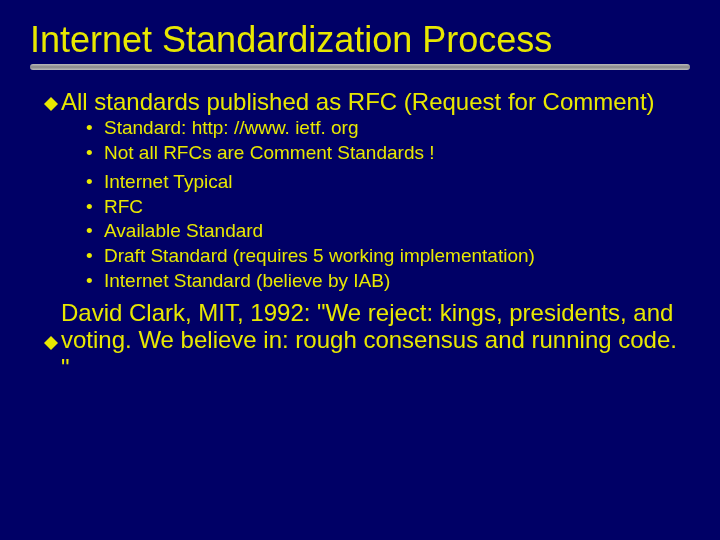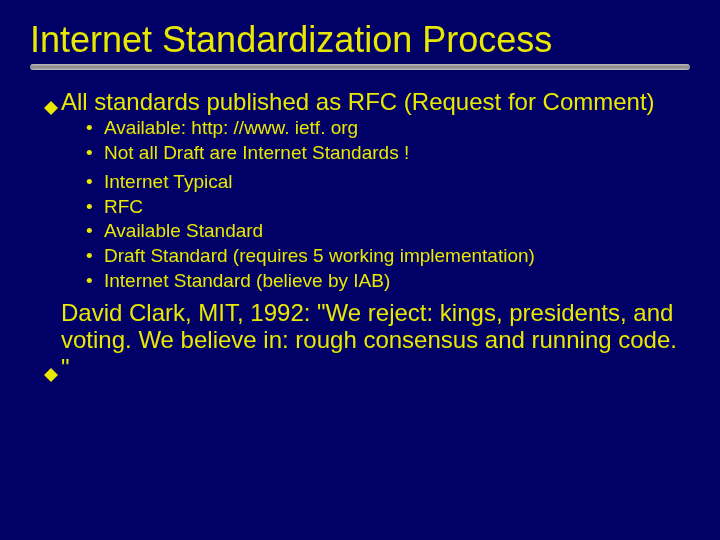--- a/index.html
+++ b/index.html
@@ -27,21 +27,21 @@
   .title-sep {
     height: 6px;
     width: 660px;
     margin: 0 0 18px 0;
     background-image: linear-gradient(#bbb, #888, #bbb);
     border-radius: 3px;
   }
   .l1 {
     margin: 6px 0 2px 14px;
     display: flex;
-    align-items: flex-end;
+    align-items: center;
   }
   .l1 .bullet {
     display: inline-block;
     width: 17px;
     flex-shrink: 0;
     margin-top: 5px;
   }
   .l1 .bullet svg {
     display: block;
   }
@@ -80,25 +80,25 @@
     <div class="l1">
       <span class="bullet">
         <svg width="14" height="14" viewBox="0 0 14 14">
             <polygon points="7,0 14,7 7,14 0,7" fill="#e8e800"></polygon>
           </svg>
       </span>
       <span class="text">All standards published as RFC (Request for Comment)</span>
     </div>
     <div class="l2">
       <span class="dot">•</span>
-      <span class="text">Available: http: //www. ietf. org</span>
+      <span class="text">Standard: http: //www. ietf. org</span>
     </div>
     <div class="l2">
       <span class="dot">•</span>
-      <span class="text">Not all Draft are Internet Standards !</span>
+      <span class="text">Not all RFCs are Comment Standards !</span>
     </div>
   </div>
 
   <div class="block">
     <div class="l2">
       <span class="dot">•</span>
       <span class="text">Internet Typical</span>
     </div>
     <div class="l2">
       <span class="dot">•</span>

